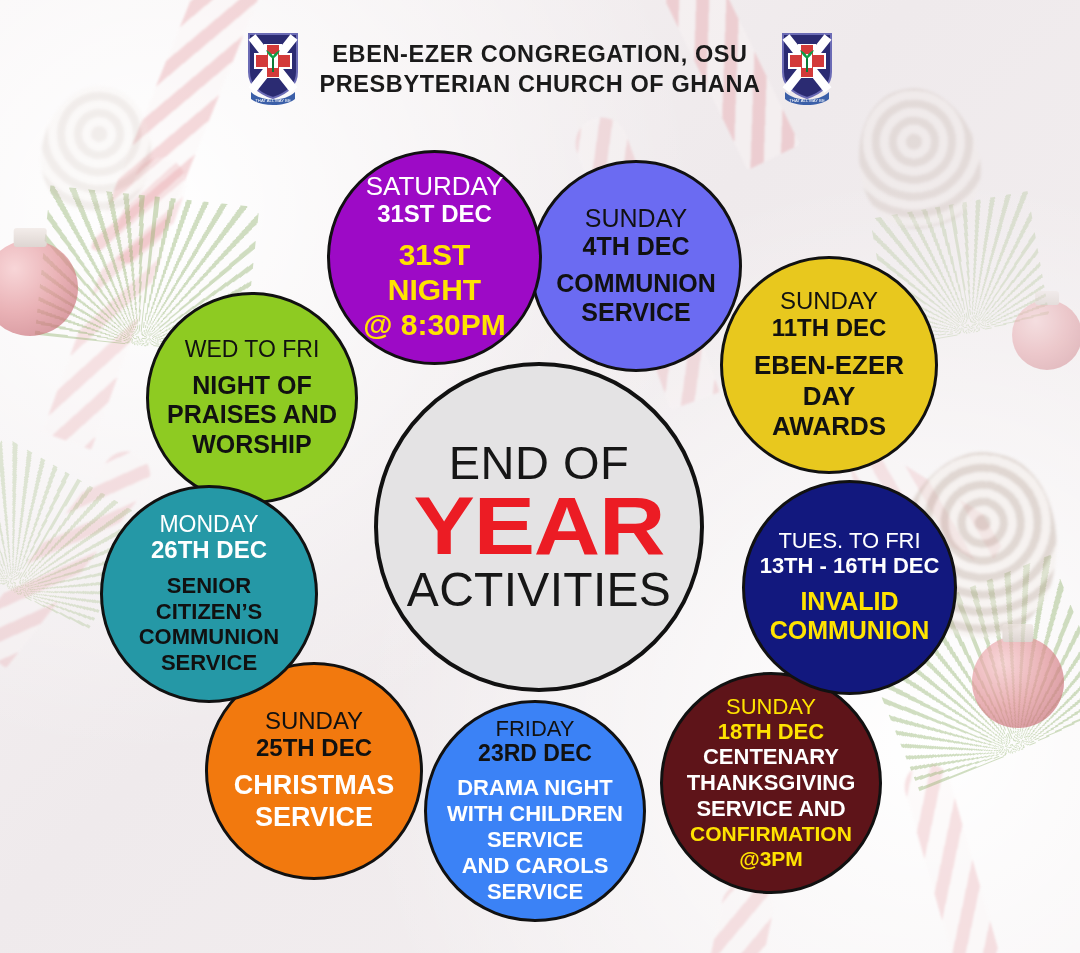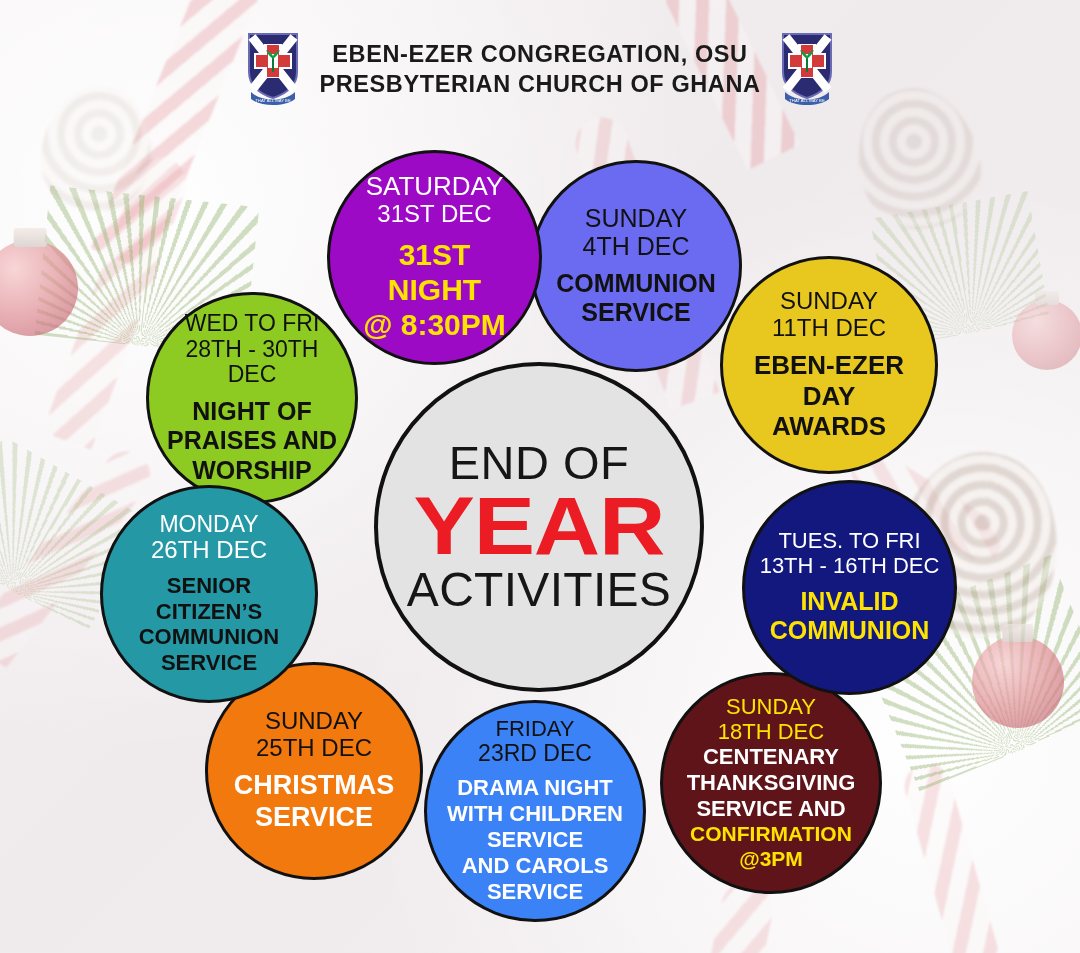--- a/index.html
+++ b/index.html
@@ -99,21 +99,21 @@
   .bubble{
     position:absolute;border-radius:50%;
     border:3px solid #111111;
     box-sizing:border-box;
     display:flex;flex-direction:column;
     align-items:center;justify-content:center;
     text-align:center;
     padding:6px 10px;
   }
   .bubble .day{line-height:1.12;}
-  .bubble .date{font-weight:normal;line-height:1.12;}
+  .bubble .date{font-weight:bold;line-height:1.12;}
   .bubble .body{font-weight:bold;line-height:1.18;}
   .bubble .extra{font-weight:bold;line-height:1.16;}
   .gap{height:.52em;}
 
   
   #center-bubble{
     left:374px;top:362px;width:330px;height:330px;
     background:#e4e3e4;z-index:5;
     border-width:4px;
     justify-content:center;
@@ -235,21 +235,20 @@
       <rect x="23" y="22" width="10" height="14" fill="#ffffff"></rect>
       <path d="M28 40 L28 26" stroke="#0b7a36" stroke-width="2"></path>
       <path d="M28 27 C23 23 22 20 21 18 C25 20 27 22 28 24 C29 22 31 20 35 18 C34 20 33 23 28 27 Z" fill="#0f9c45"></path>
       <path d="M6 60 C16 70 40 70 50 60 L50 67 C40 75 16 75 6 67 Z" fill="#3b5fa8"></path>
       <text x="28" y="70" font-size="4.2" fill="#ffffff" text-anchor="middle" font-family="Liberation Sans, sans-serif">THAT ALL MAY BE</text>
     </svg>
   </div>
 
   <div class="bubble" id="b-wed">
     <div class="day">WED TO FRI</div>
-    <div class="date">28TH - 30TH DEC</div>
     <div class="gap"></div>
     <div class="body">NIGHT OF<br>PRAISES AND<br>WORSHIP</div>
   </div>
 
   <div class="bubble" id="b-sat">
     <div class="day">SATURDAY</div>
     <div class="date">31ST DEC</div>
     <div class="gap"></div>
     <div class="body">31ST<br>NIGHT<br>@ 8:30PM</div>
   </div>

